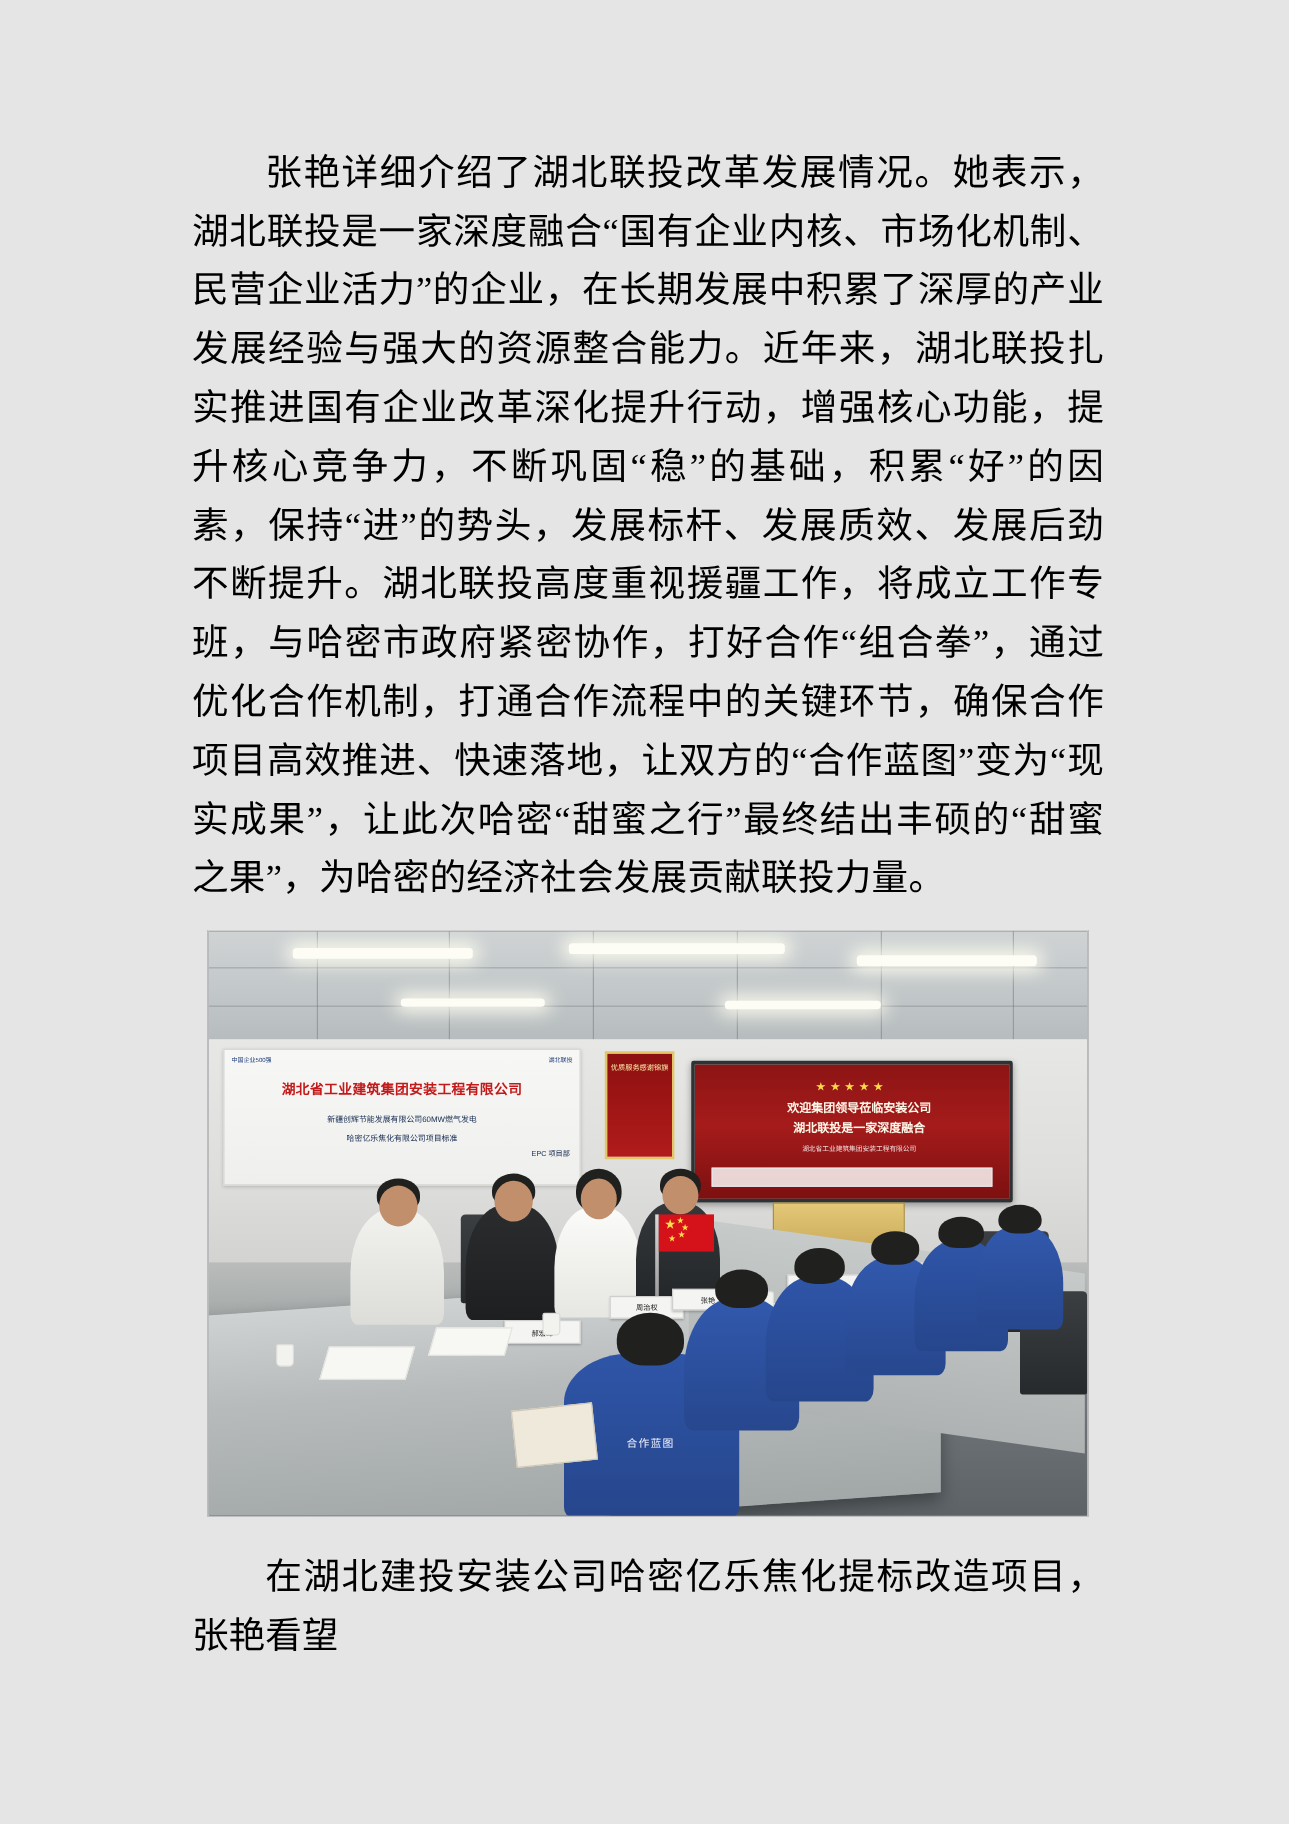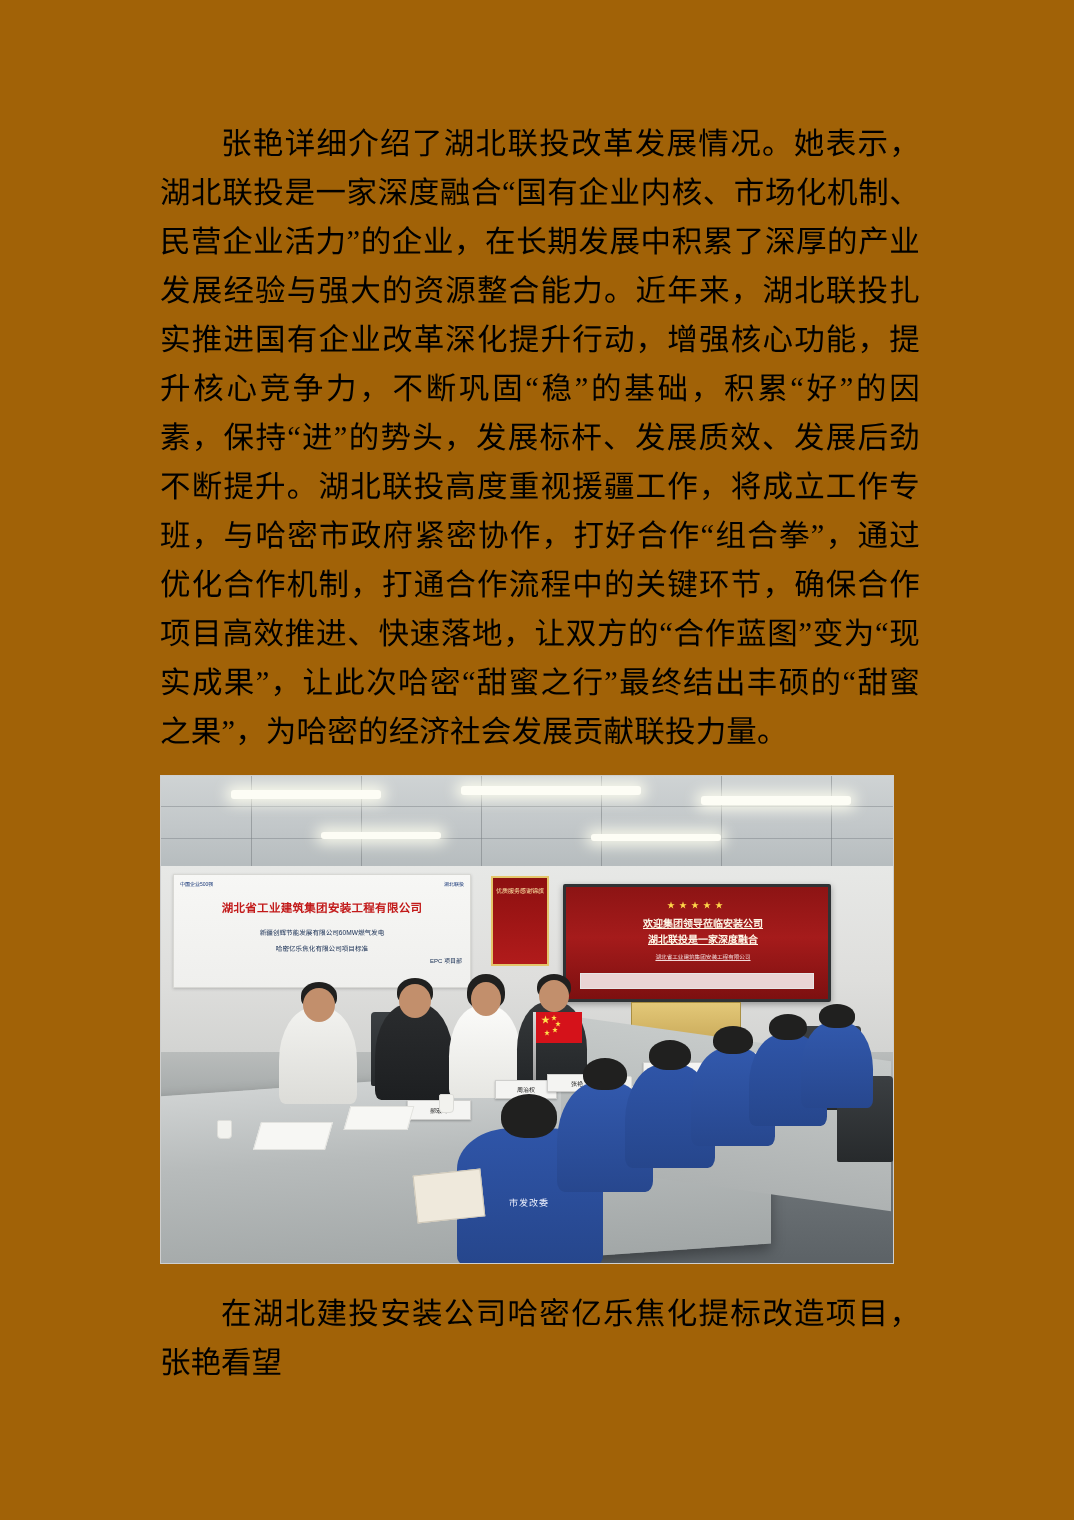--- a/index.html
+++ b/index.html
@@ -9,21 +9,21 @@
     background: #ffffff;
   }
   body {
     font-family: "Liberation Serif", "DejaVu Serif", serif;
     color: #000000;
   }
   .page {
     position: relative;
     width: 1074px;
     height: 1520px;
-    background: #a16207;
+    background: #e5e5e5;
     overflow: hidden;
     box-sizing: border-box;
   }
   .content {
     position: absolute;
     left: 160px;
     top: 120px;
     width: 760px;
   }
   .para {
@@ -34,20 +34,21 @@
     letter-spacing: 0.2px;
     margin: 0;
     text-indent: 61px;
   }
   .para + .para {
     margin-top: 0px;
   }
   .figure {
     margin: 18px 0 0 0;
     display: flex;
+    justify-content: center;
   }
   .photo {
     position: relative;
     width: 732px;
     height: 487px;
     overflow: hidden;
     background: #5e6469;
     border: 1px solid #cfcfcf;
   }
   
@@ -106,21 +107,20 @@
     border: 3px solid #2f3234; border-radius: 2px;
     box-shadow: 0 2px 6px rgba(0,0,0,.35);
   }
   .screen .s-stars {
     position: absolute; left: 0; right: 0; top: 12px; text-align: center;
     color: #ffd94a; font-size: 8px; letter-spacing: 4px;
   }
   .screen .s-line1, .screen .s-line2, .screen .s-line3 {
     position: absolute; left: 12px; right: 0; text-align: center; color: #fff8e8;
     font-family: "Liberation Sans", sans-serif;
-    text-decoration: underline;
   }
   .screen .s-line1 { top: 28px; font-size: 10px; font-weight: bold; }
   .screen .s-line2 { top: 44px; font-size: 10px; font-weight: bold; }
   .screen .s-line3 { top: 66px; font-size: 5.6px; color: #f3d9d9; }
   .screen .s-strip {
     position: absolute; left: 14px; right: 14px; bottom: 10px; height: 14px;
     background: rgba(255,255,255,.82); border: 1px solid #e6e6e6;
   }
   .pennant {
     position: absolute; left: 330px; top: 100px; width: 54px; height: 86px;
@@ -307,21 +307,21 @@
 
         <div class="doc-sheet" style="left:96px; top:346px; width:70px; height:26px;"></div>
         <div class="doc-sheet" style="left:186px; top:330px; width:62px; height:22px;"></div>
         <div class="doc-sheet" style="left:418px; top:310px; width:56px; height:20px;"></div>
         <div class="cup" style="left:56px; top:344px;"></div>
         <div class="cup" style="left:278px; top:318px;"></div>
         <div class="cup" style="left:456px; top:300px;"></div>
 
         <div class="person" style="left:296px; top:352px; width:146px; height:136px; background:linear-gradient(180deg,#2f55a8 0%, #26468c 100%); border-radius:38% 38% 4% 4% / 30% 30% 6% 6%;"></div>
         <div class="hair" style="left:340px; top:318px; width:56px; height:44px;"></div>
-        <div style="position:absolute; left:320px; top:420px; width:96px; text-align:center; color:#f0f3ff; font-size:9px; font-family:'Liberation Sans',sans-serif; letter-spacing:1px;">市发改委</div>
+        <div style="position:absolute; left:320px; top:420px; width:96px; text-align:center; color:#f0f3ff; font-size:9px; font-family:'Liberation Sans',sans-serif; letter-spacing:1px;">合作蓝图</div>
         <div class="notebook" style="left:254px; top:396px; width:66px; height:46px;"></div>
 
         <div class="person" style="left:396px; top:306px; width:96px; height:110px; background:linear-gradient(180deg,#3259ad,#27478e);"></div>
         <div class="hair" style="left:422px; top:282px; width:44px; height:32px;"></div>
 
         <div class="person" style="left:464px; top:288px; width:90px; height:104px; background:linear-gradient(180deg,#2f55a8,#26468c);"></div>
         <div class="hair" style="left:488px; top:264px; width:42px; height:30px;"></div>
 
         <div class="person" style="left:530px; top:272px; width:84px; height:98px; background:linear-gradient(180deg,#3259ad,#27478e);"></div>
         <div class="hair" style="left:552px; top:250px; width:40px; height:28px;"></div>

